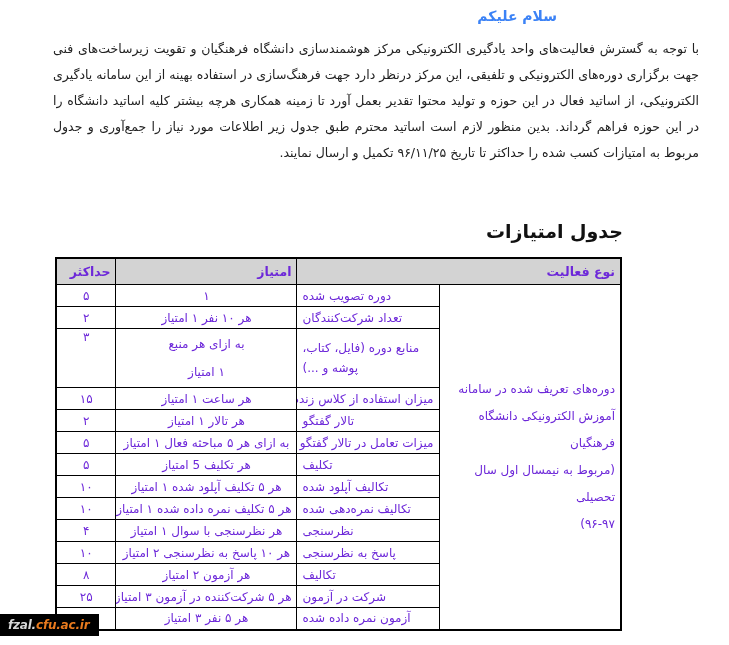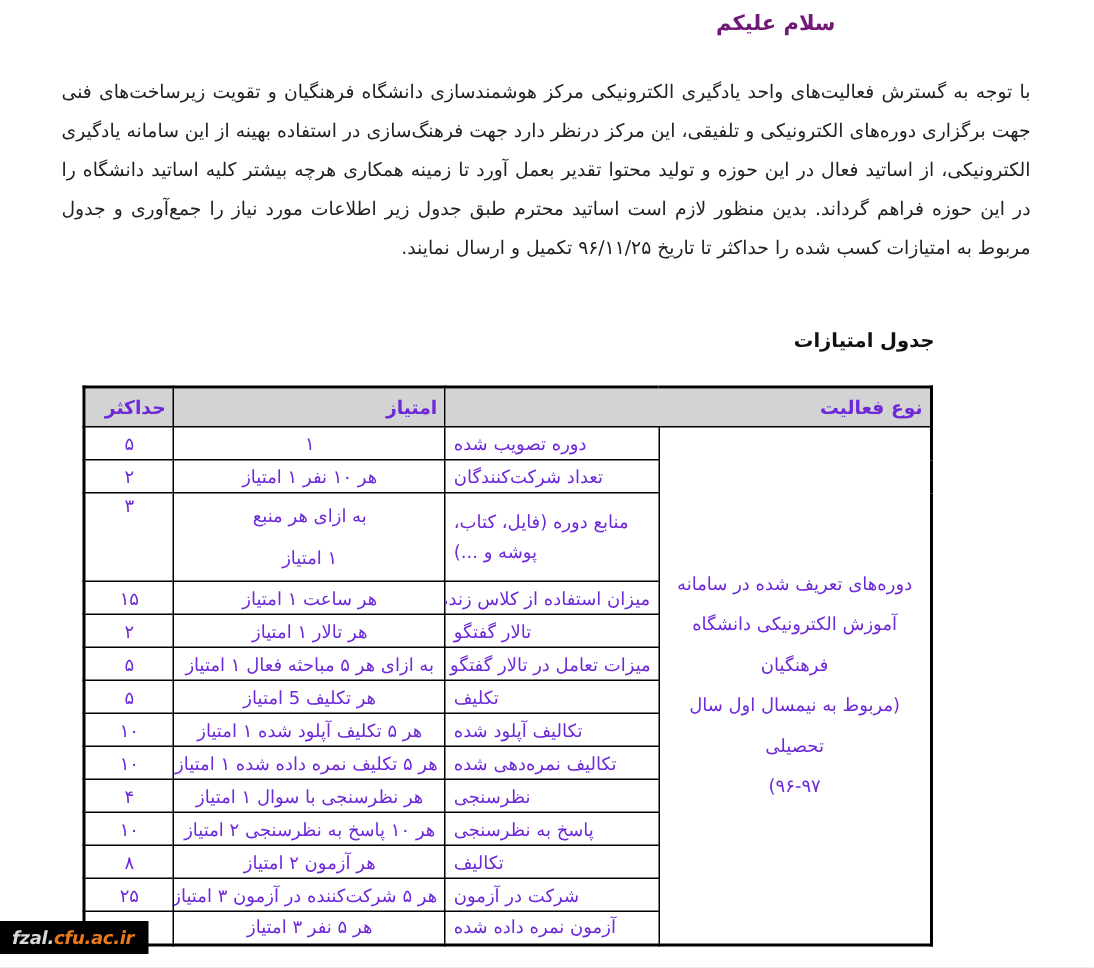--- a/index.html
+++ b/index.html
@@ -3,29 +3,29 @@
 <meta charset="utf-8">
 <style>
   html,body{margin:0;padding:0;}
   body{
     width:729px;height:645px;position:relative;background:#ffffff;
     font-family:"DejaVu Sans",sans-serif;color:#1b1b1b;overflow:hidden;
     border-bottom:1px solid #d9d9d9;
   }
   .greeting{
     position:absolute;top:8px;right:172px;margin:0;
-    font-size:14px;font-weight:bold;direction:rtl;color:#701a75;
+    font-size:14px;font-weight:bold;direction:rtl;color:#3b82f6;
   }
   .intro{
-    position:absolute;top:36px;right:30px;width:646px;margin:12px;
+    position:absolute;top:36px;right:30px;width:646px;margin:0;
     direction:rtl;text-align:justify;font-size:12.5px;line-height:26px;color:#222;
   }
   .table-title{
     position:absolute;top:220px;right:106px;margin:0;
-    font-size:13px;font-weight:bold;direction:rtl;color:#111;
+    font-size:19px;font-weight:bold;direction:rtl;color:#111;
   }
   table.scores{
     position:absolute;top:257px;right:107px;width:565px;
     border-collapse:collapse;table-layout:fixed;direction:rtl;
     border:2px solid #000;
   }
   table.scores td, table.scores th{
     border:1px solid #000;font-size:12px;color:#6d28d9;
     padding:1px 5px;overflow:hidden;
   }
@@ -33,21 +33,21 @@
     background:#d3d3d3;font-weight:bold;text-align:right;height:23px;font-size:12.5px;
   }
   tr.row{height:22px;}
   tr.row.tall{height:46px;}
   td.act{text-align:left;white-space:nowrap;}
   td.act.wrap{white-space:normal;line-height:20px;margin-top:16px;}
   td.pts{text-align:center;white-space:nowrap;}
   td.pts.wrap{white-space:pre-line;line-height:28px;}
   td.max{text-align:center;}
   td.merged{
-    text-align:center;vertical-align:middle;white-space:pre-line;line-height:27px;
+    vertical-align:middle;white-space:pre-line;line-height:27px;
   }
   .watermark{
     position:absolute;left:0;top:614px;height:22px;
     background:#000000;display:flex;align-items:center;
     padding:0 10px 0 8px;font-style:italic;font-weight:bold;font-size:12px;
     letter-spacing:-0.2px;
   }
   .watermark .wm-prefix{color:#d8d8d8;}
   .watermark .wm-domain{color:#e87a1e;}
 </style>

